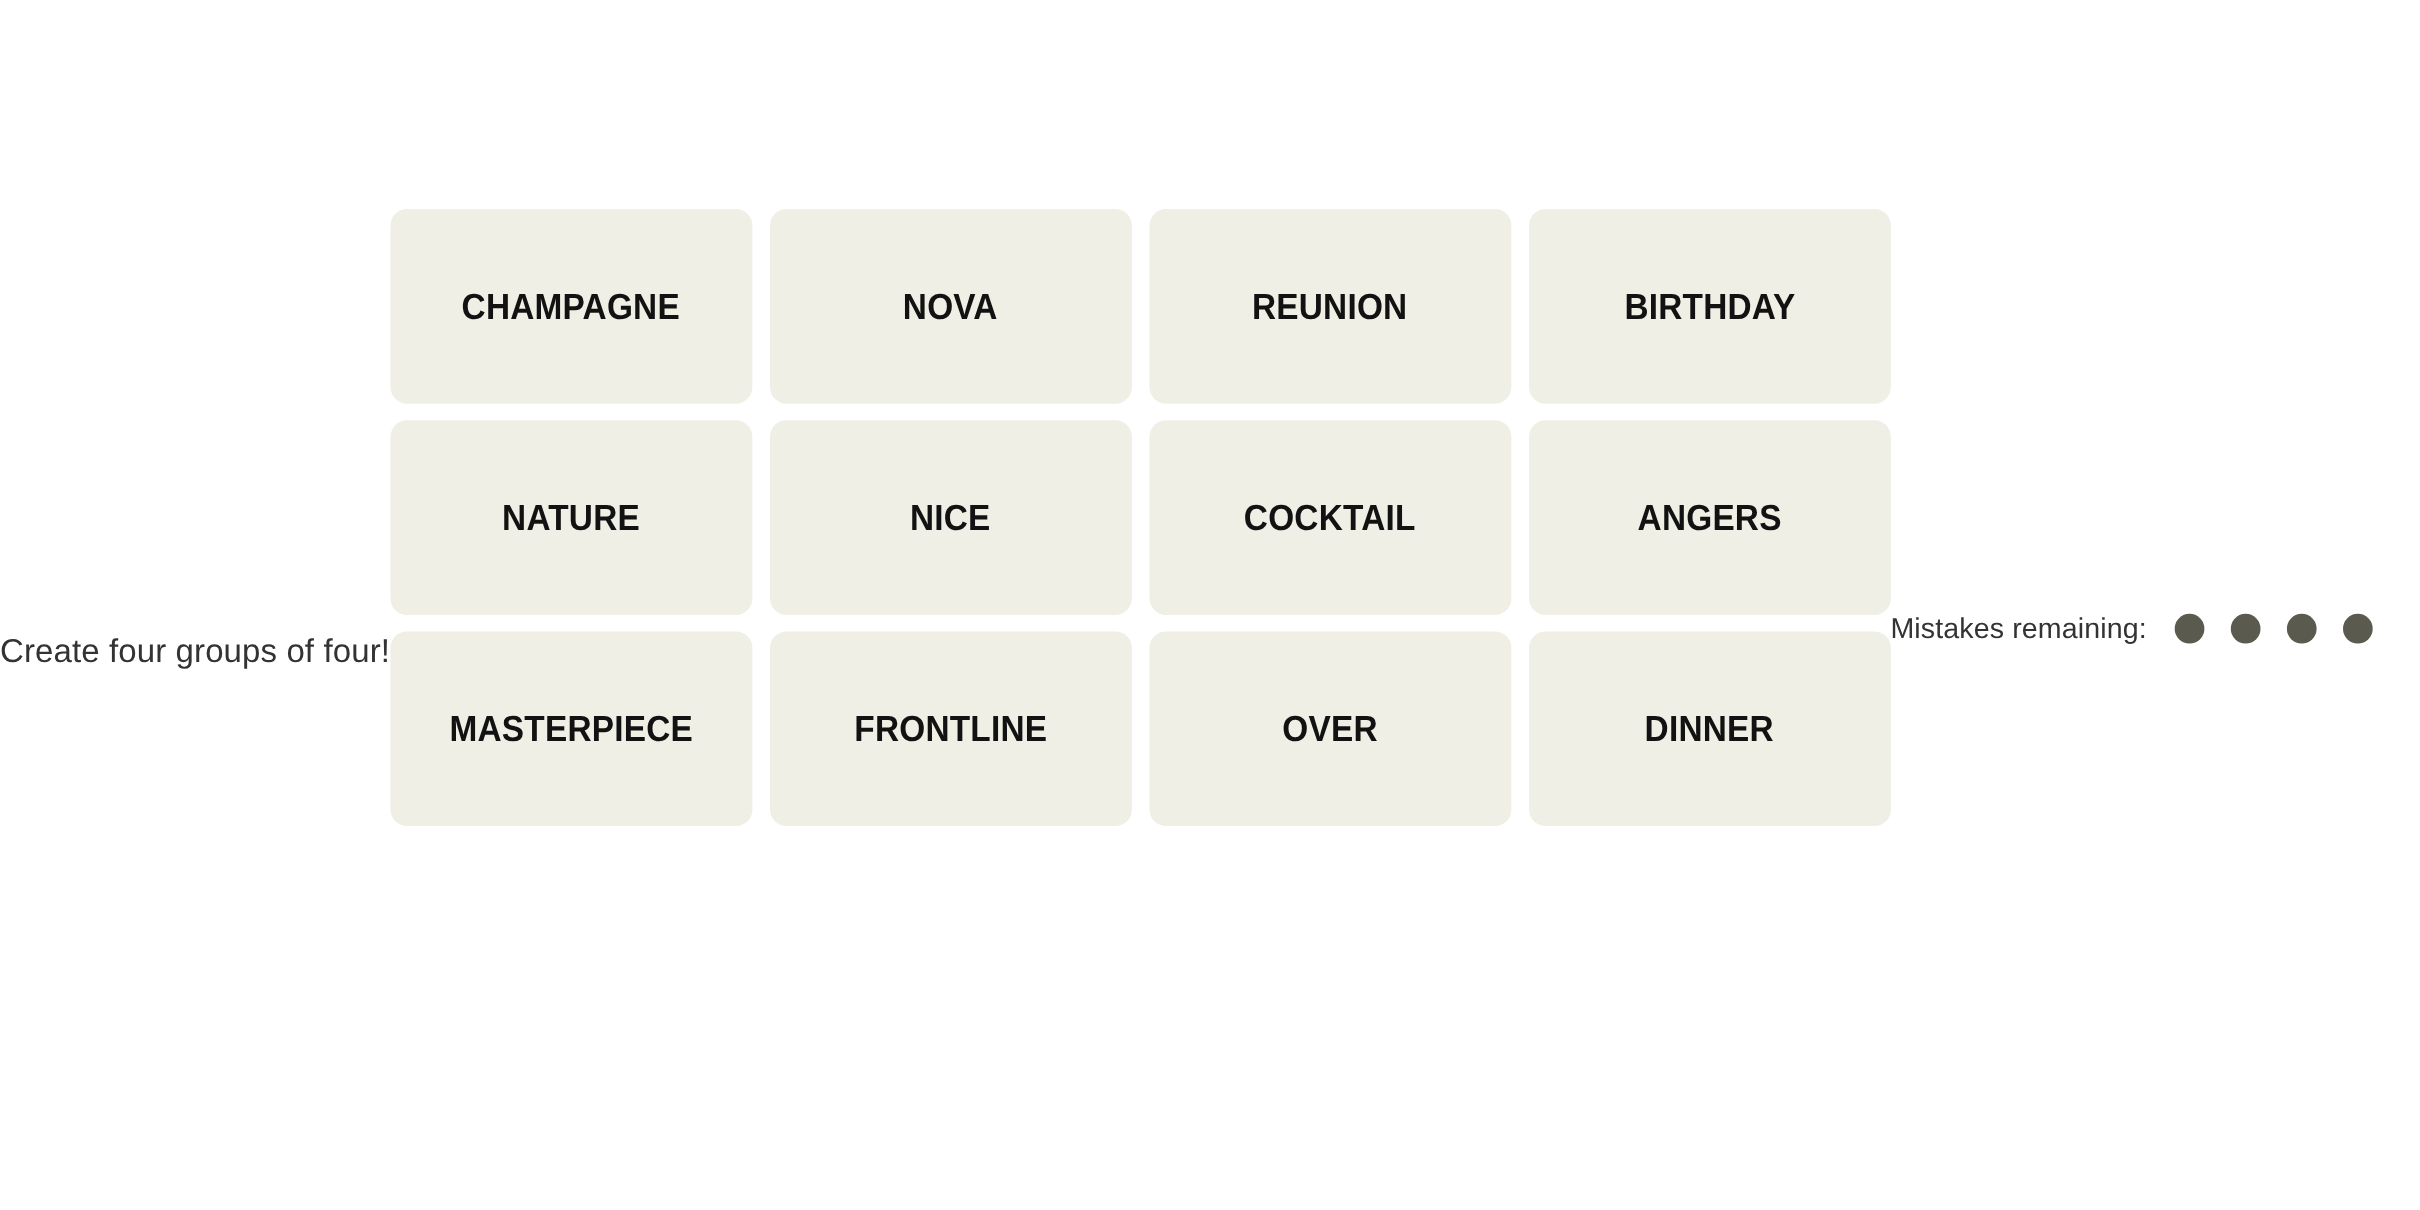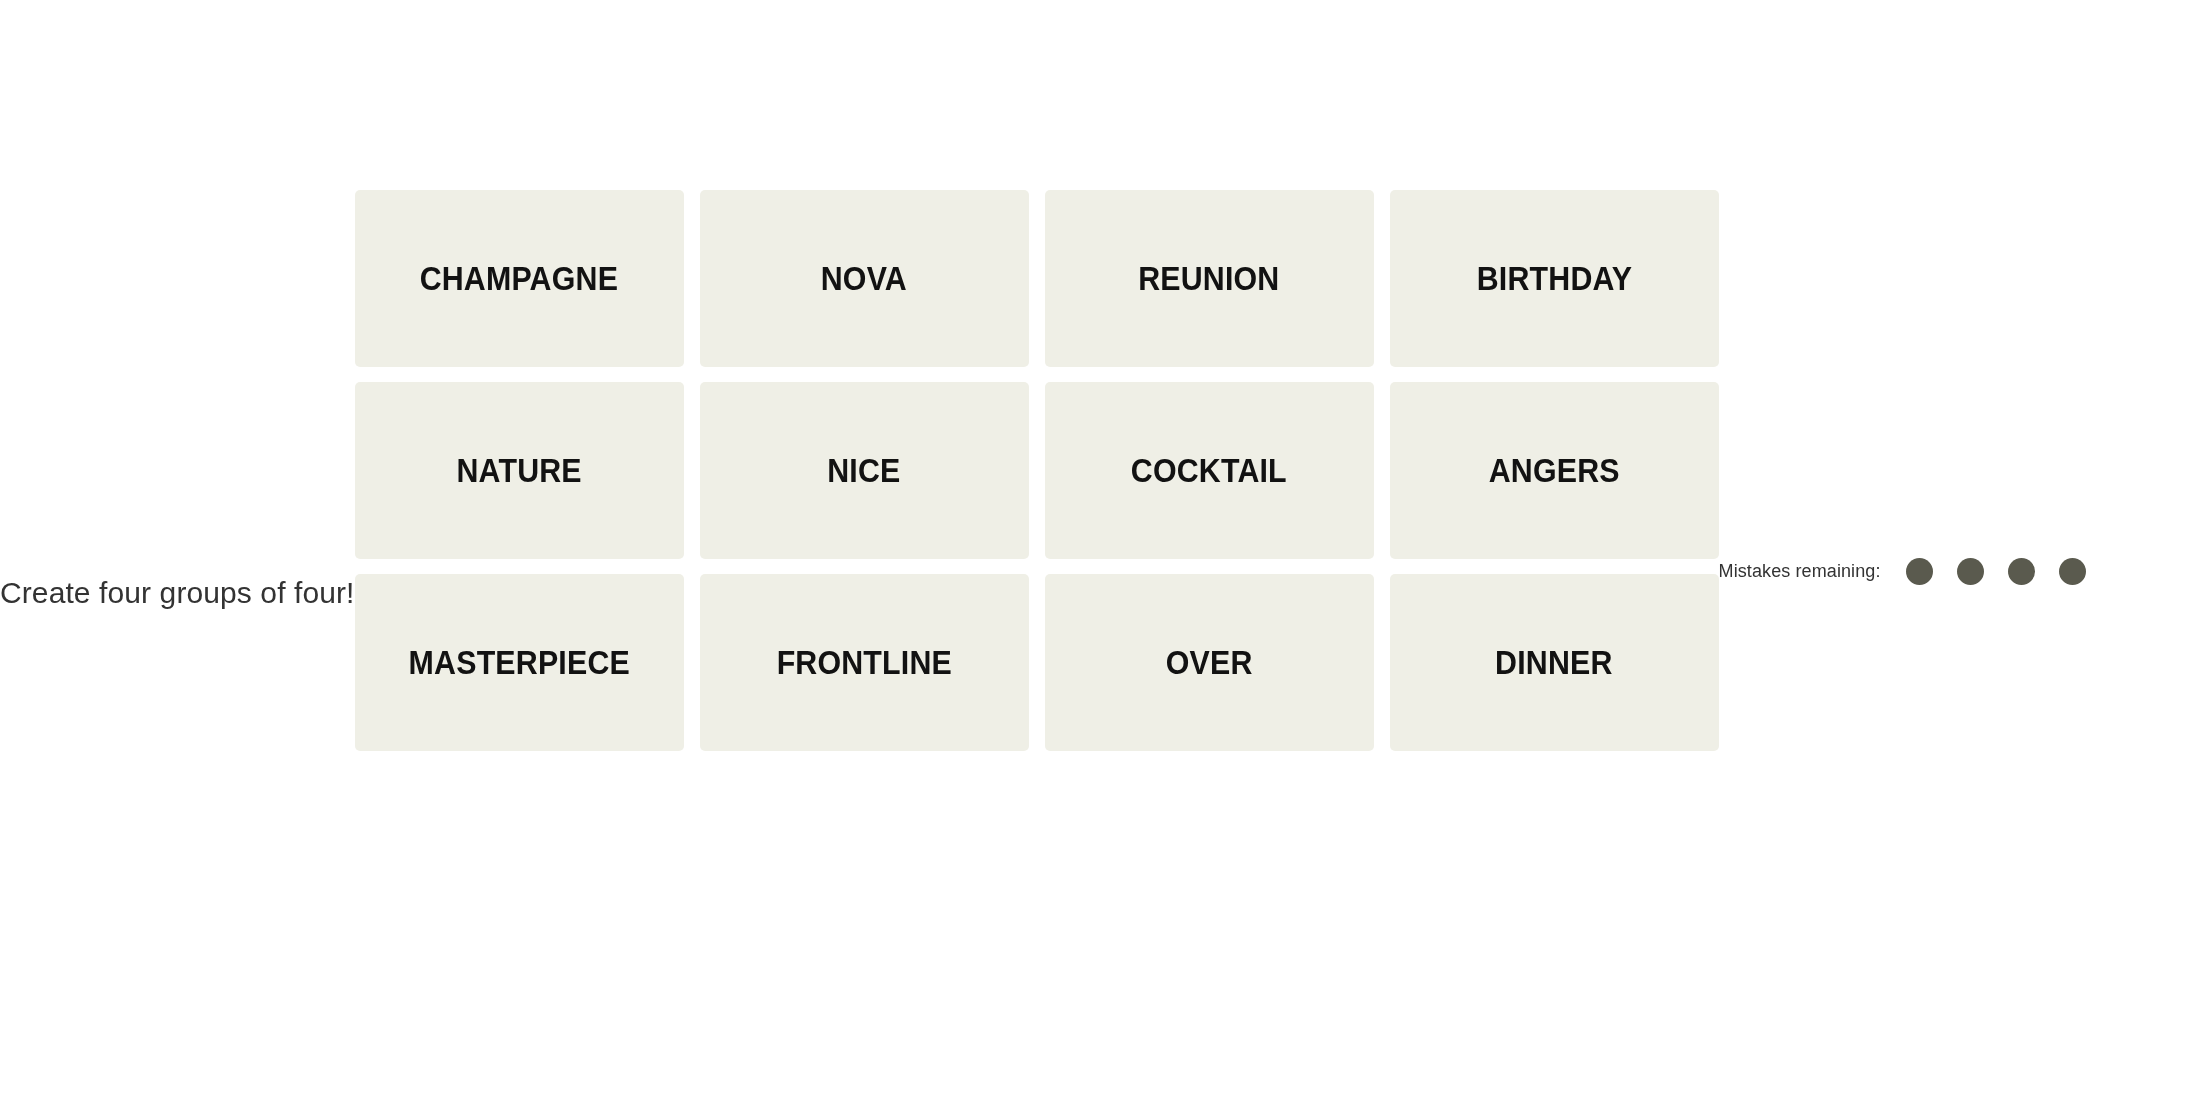--- a/index.html
+++ b/index.html
@@ -39,21 +39,21 @@
     width: 1364px;
     display: grid;
     grid-template-columns: repeat(4, 1fr);
     grid-template-rows: repeat(4, 177px);
     column-gap: 16px;
     row-gap: 15px;
   }
 
   .tile {
     background: #EFEFE6;
-    border-radius: 5px;
+    border-radius: 15px;
     border: none;
     display: flex;
     align-items: center;
     justify-content: center;
     padding: 0 6px;
     box-sizing: border-box;
     cursor: pointer;
     user-select: none;
     overflow: hidden;
   }
@@ -72,21 +72,21 @@
 
   .footer {
     margin-top: 42px;
     display: flex;
     align-items: center;
     justify-content: center;
     gap: 18px;
   }
 
   .mistakes-label {
-    font-size: 18px;
+    font-size: 26px;
     font-weight: 400;
     color: #333333;
     white-space: nowrap;
     letter-spacing: 0.1px;
   }
 
   .dots {
     display: flex;
     align-items: center;
     gap: 24px;

